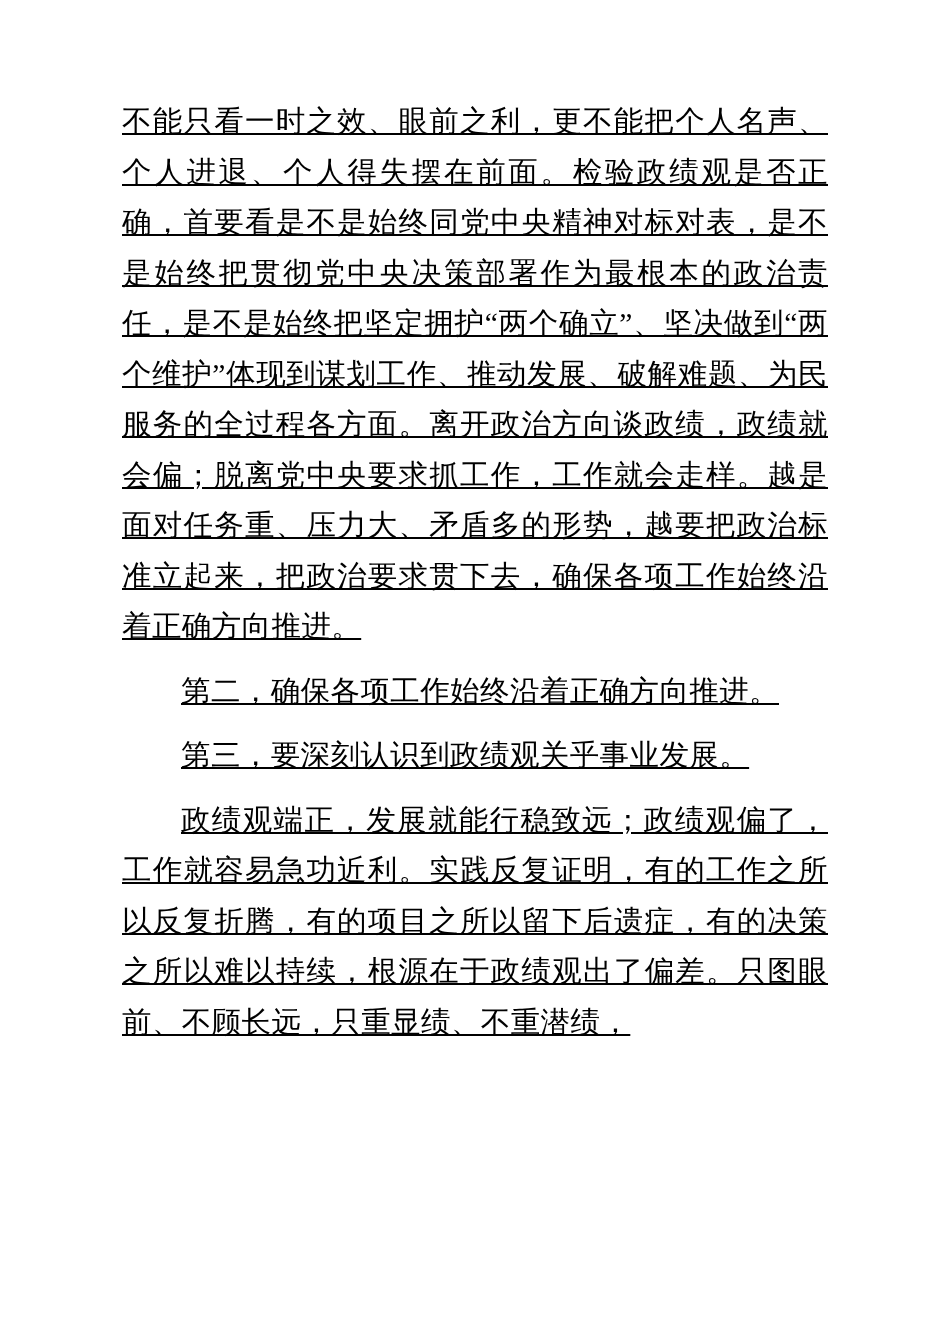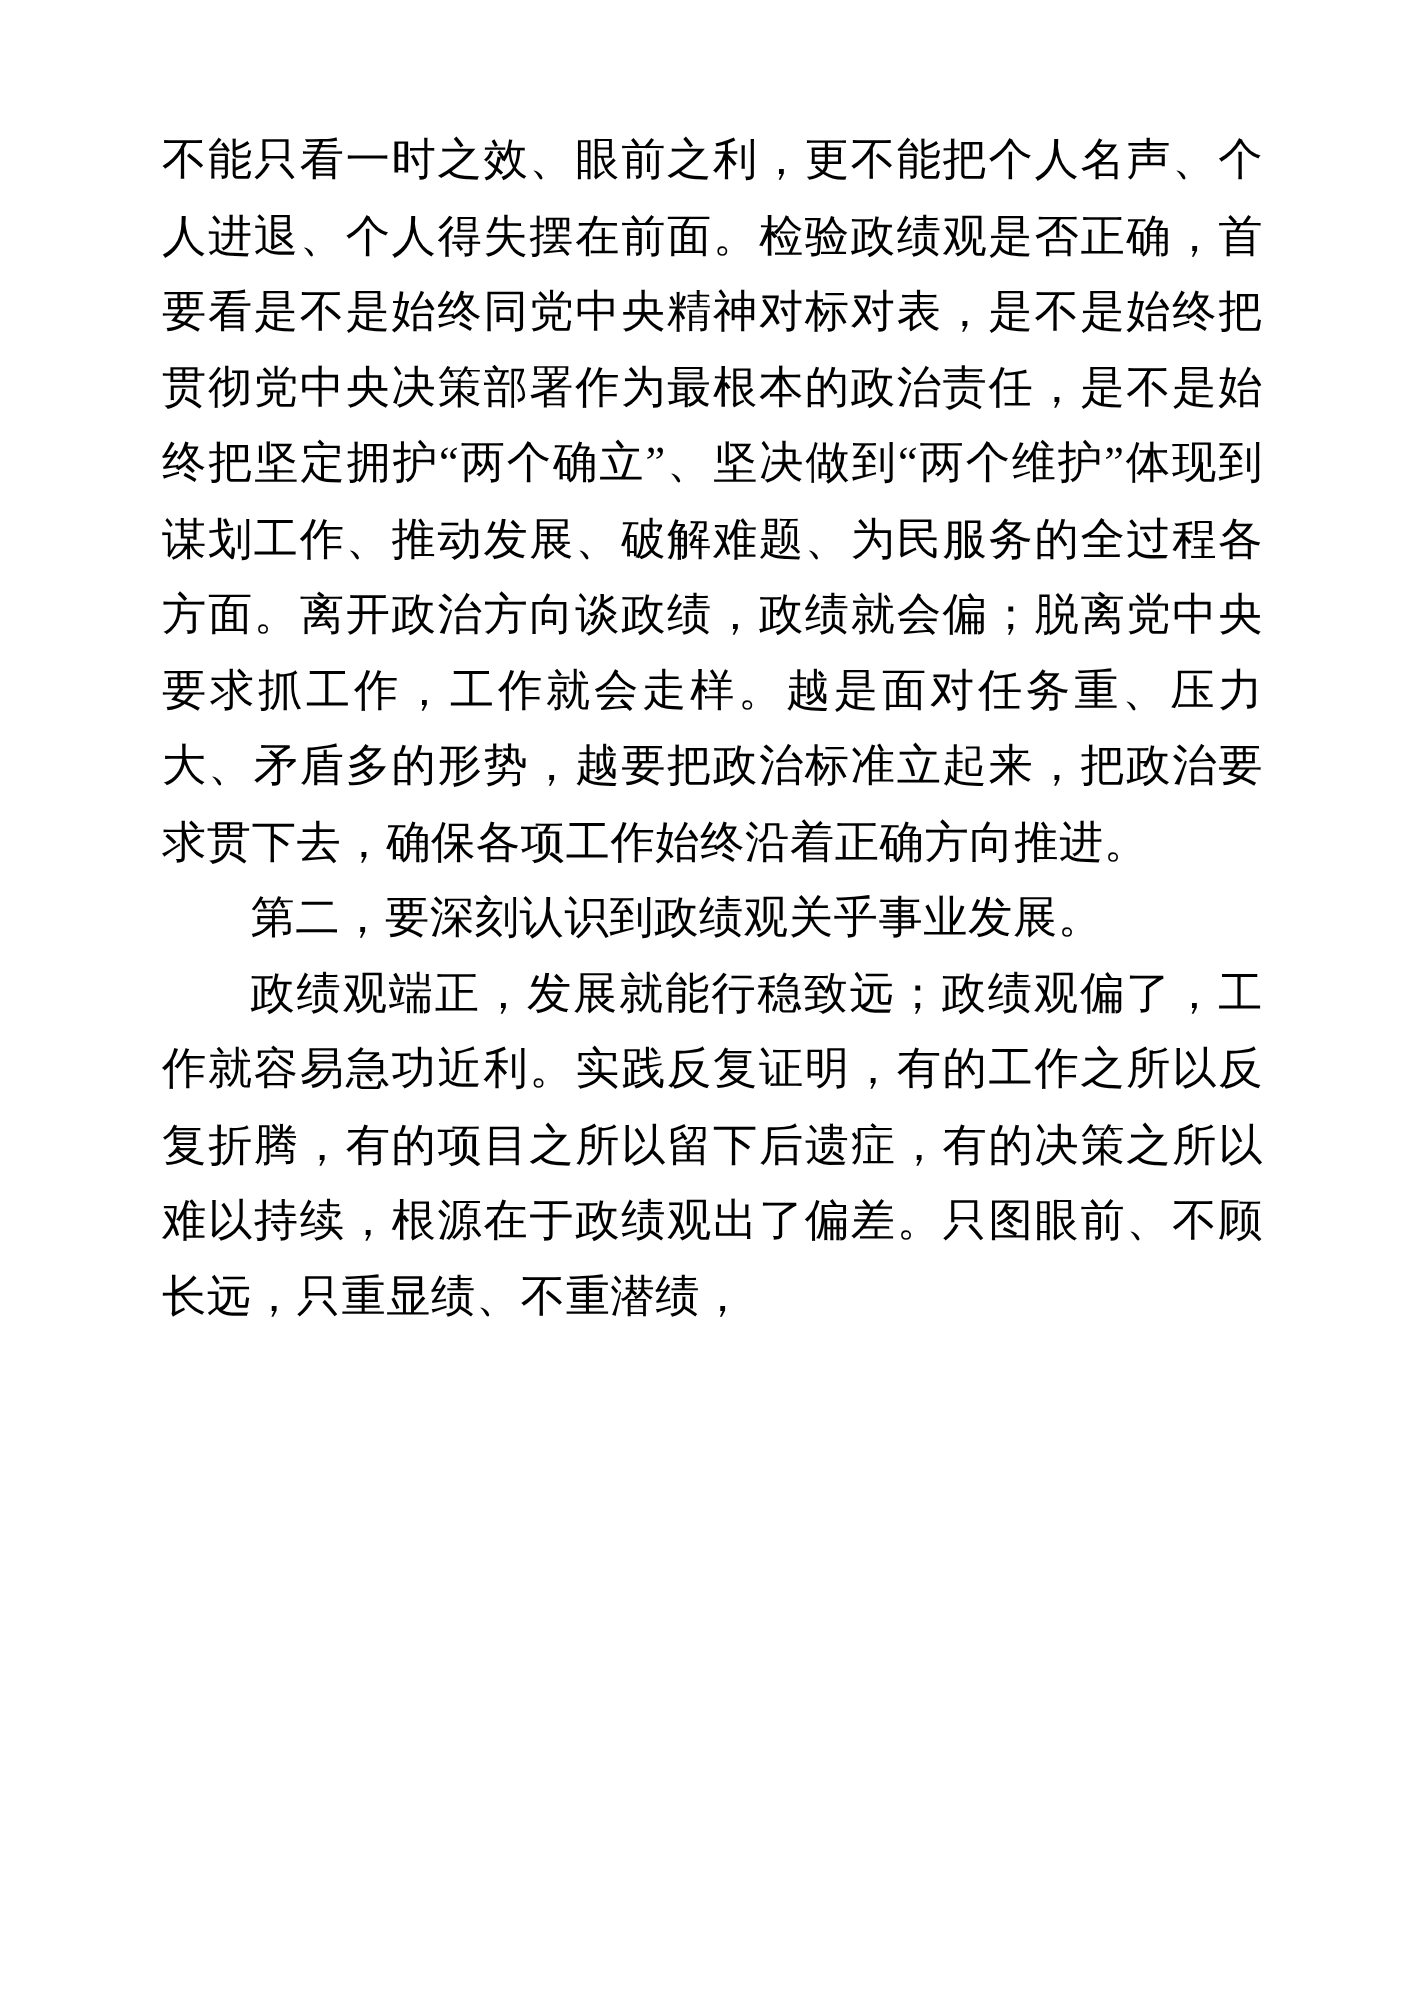--- a/index.html
+++ b/index.html
@@ -23,32 +23,34 @@
     background: #ffffff;
   }
   .doc-body {
     font-size: 29.5px;
     line-height: 50.5px;
     text-align: justify;
     text-justify: inter-ideograph;
     letter-spacing: 0.4px;
   }
   .para {
-    margin: 0;
+    margin: 14px;
     padding: 0;
+    text-decoration: underline;
   }
   .para + .para {
     margin-top: 0px;
   }
   .indent {
     text-indent: 2em;
   }
 </style>
 </head>
 <body>
 
 <div class="page">
   <div class="doc-body">
     <p class="para">不能只看一时之效、眼前之利，更不能把个人名声、个人进退、个人得失摆在前面。检验政绩观是否正确，首要看是不是始终同党中央精神对标对表，是不是始终把贯彻党中央决策部署作为最根本的政治责任，是不是始终把坚定拥护“两个确立”、坚决做到“两个维护”体现到谋划工作、推动发展、破解难题、为民服务的全过程各方面。离开政治方向谈政绩，政绩就会偏；脱离党中央要求抓工作，工作就会走样。越是面对任务重、压力大、矛盾多的形势，越要把政治标准立起来，把政治要求贯下去，确保各项工作始终沿着正确方向推进。</p>
-    <p class="para indent">第二，要深刻认识到政绩观关乎事业发展。</p>
+    <p class="para indent">第二，确保各项工作始终沿着正确方向推进。</p>
+    <p class="para indent">第三，要深刻认识到政绩观关乎事业发展。</p>
     <p class="para indent">政绩观端正，发展就能行稳致远；政绩观偏了，工作就容易急功近利。实践反复证明，有的工作之所以反复折腾，有的项目之所以留下后遗症，有的决策之所以难以持续，根源在于政绩观出了偏差。只图眼前、不顾长远，只重显绩、不重潜绩，</p>
   </div>
 </div>
 
 </body></html>

